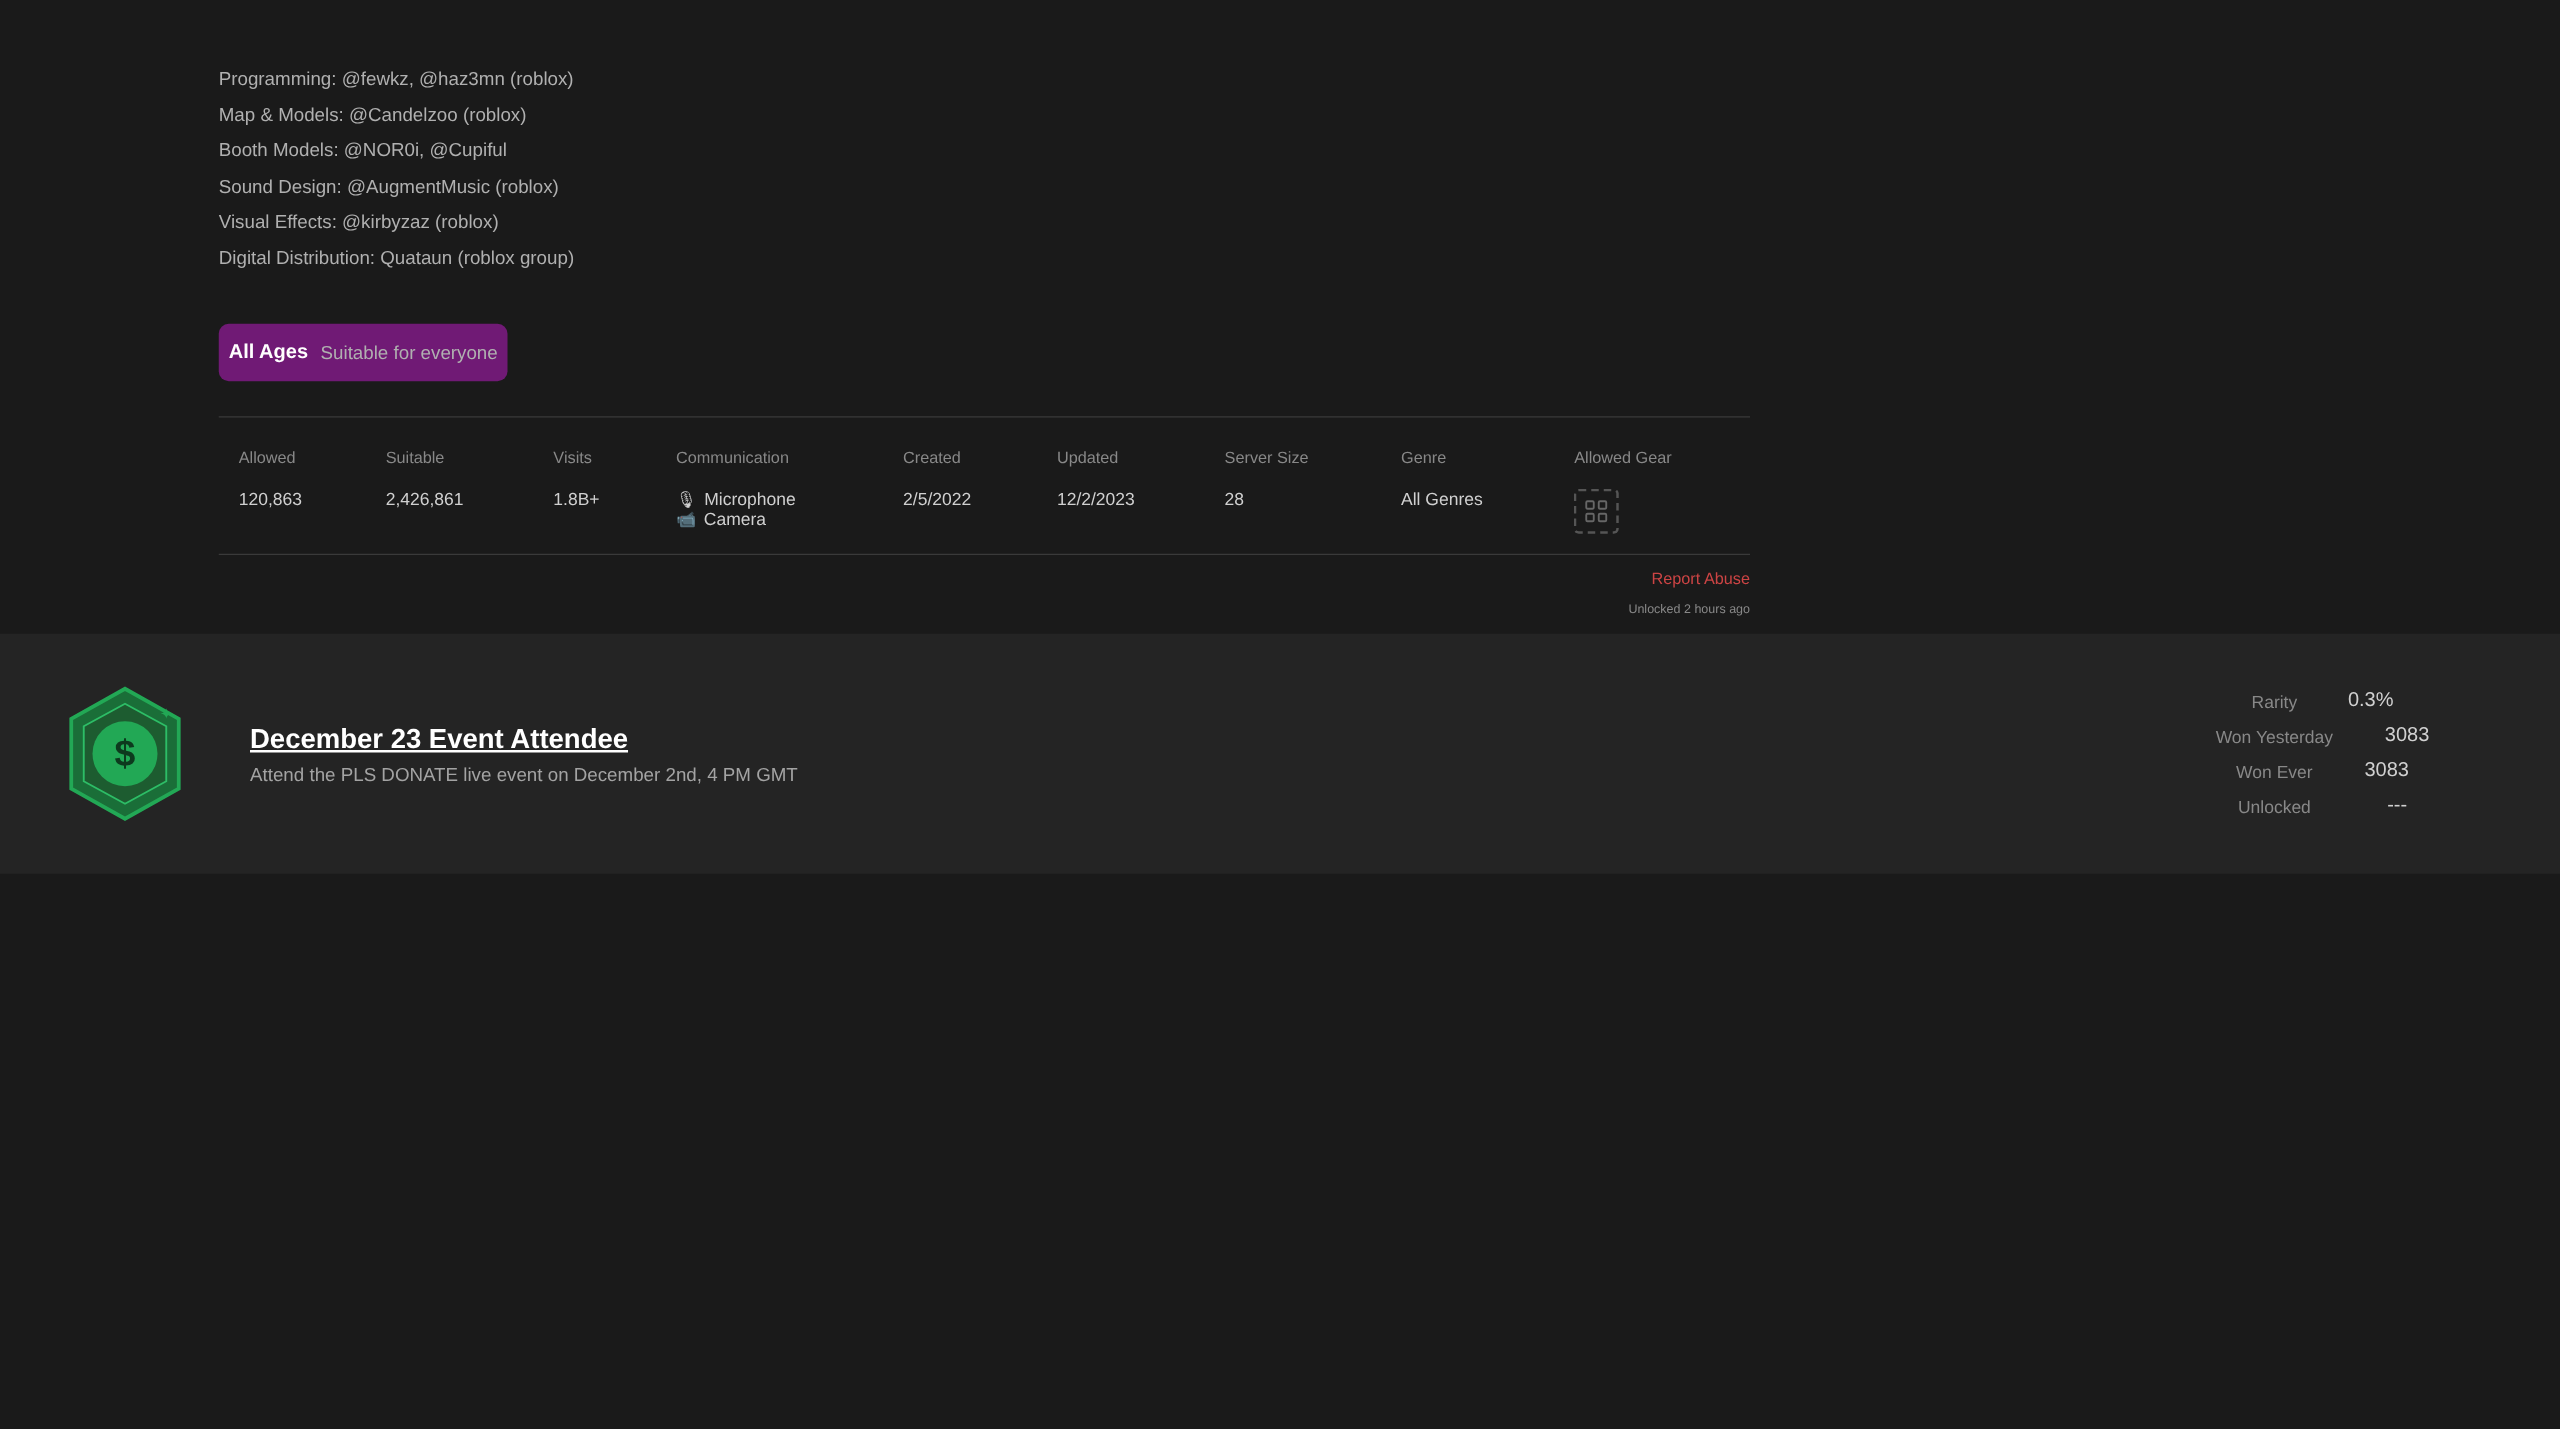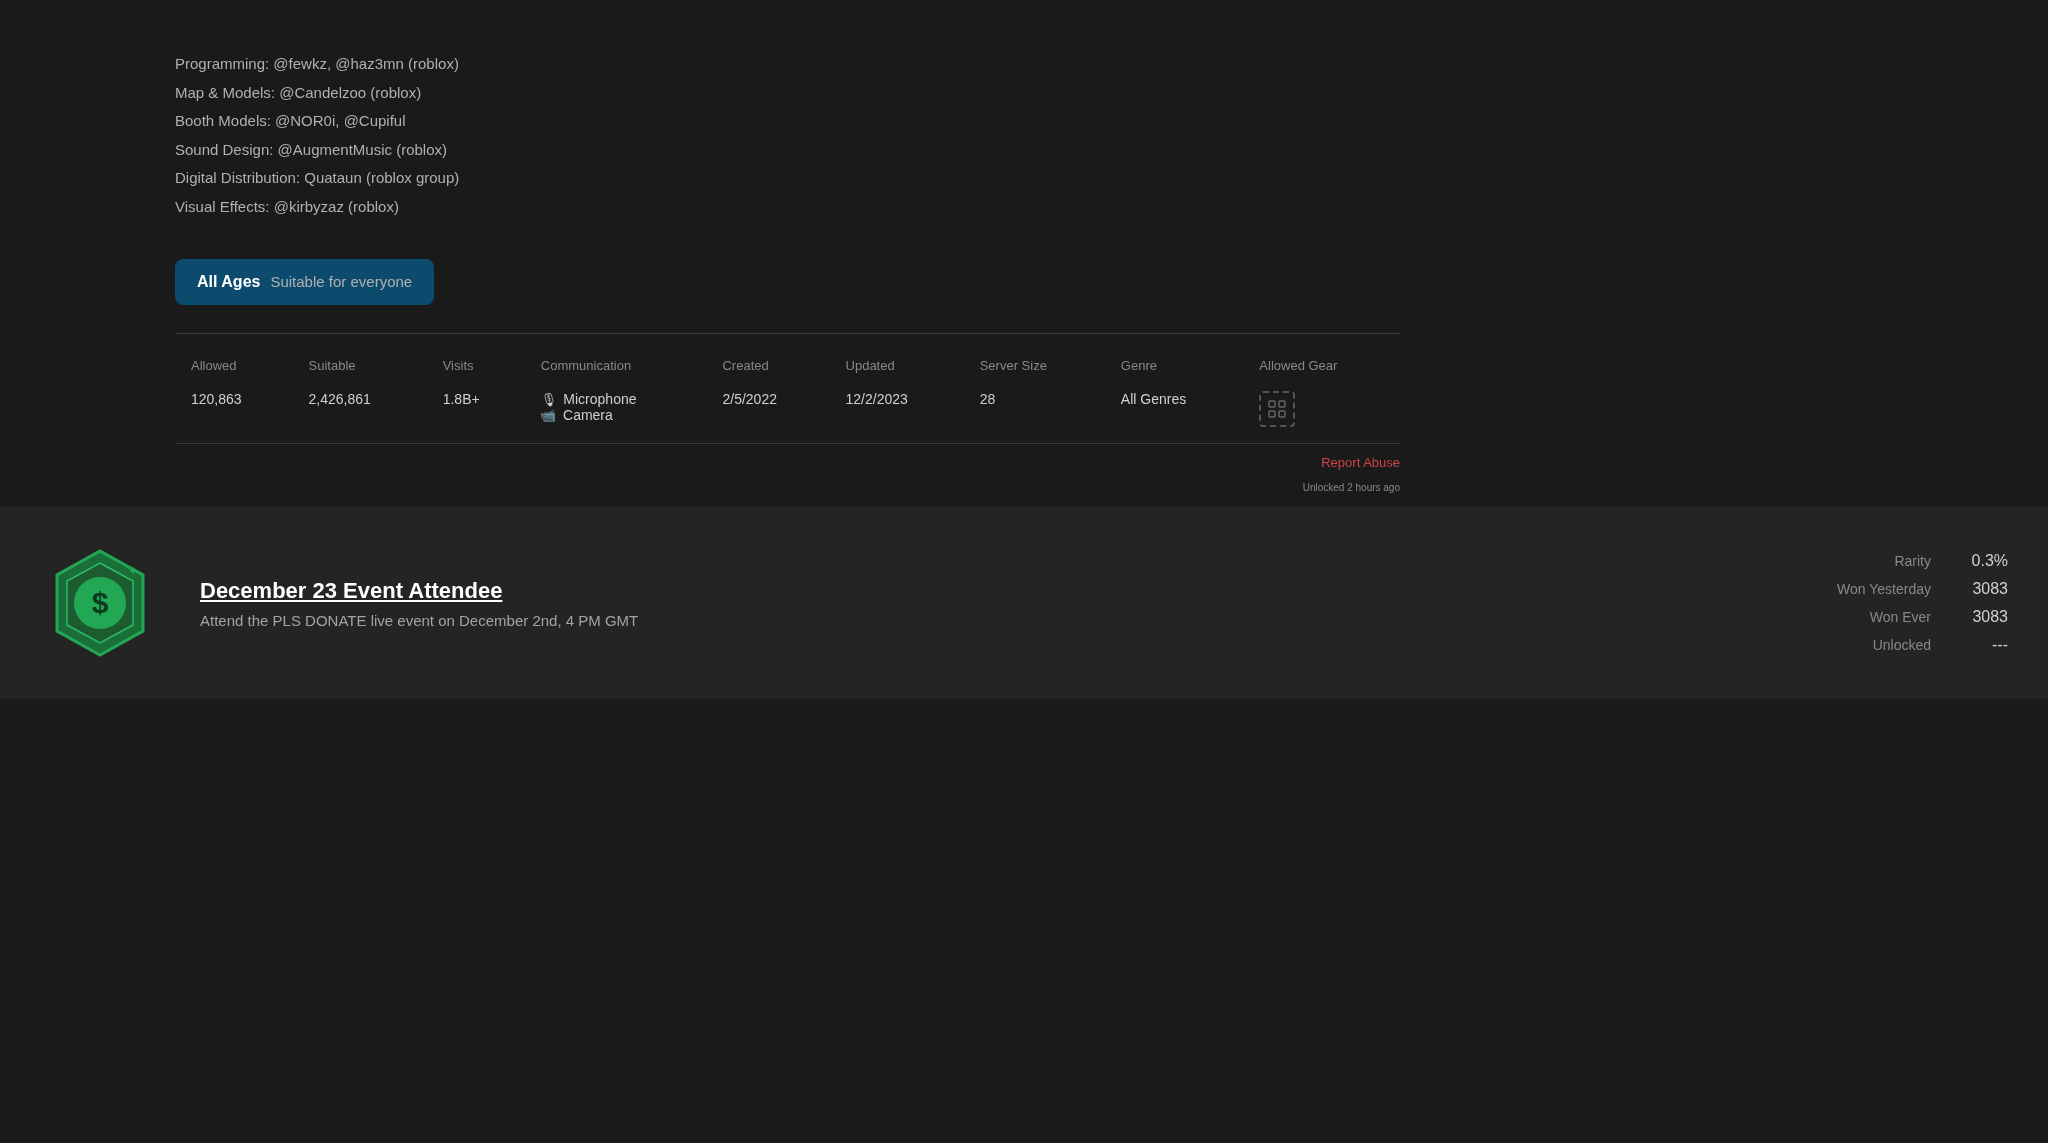--- a/index.html
+++ b/index.html
@@ -28,23 +28,24 @@
     }
 
     .credits-section p {
       color: #b0b0b0;
       font-size: 15px;
       line-height: 1.9;
     }
 
     .age-badge {
       display: inline-flex;
-      background-color: #0c4a6e;
+      align-items: center;
+      background-color: #701a75;
       border-radius: 8px;
-      padding: 14px 22px;
+      padding: 14px 8px;
       margin-top: 18px;
       margin-bottom: 28px;
     }
 
     .age-badge-label {
       font-weight: 700;
       color: #ffffff;
       font-size: 16px;
       margin-right: 10px;
     }
@@ -150,21 +151,21 @@
     .badge-stats {
       text-align: right;
       display: flex;
       flex-direction: column;
       gap: 10px;
       min-width: 300px;
     }
 
     .badge-stat-row {
       display: flex;
-      justify-content: flex-end;
+      justify-content: center;
       align-items: center;
       gap: 17px;
     }
 
     .badge-stat-label {
       color: #888888;
       font-size: 14px;
     }
 
     .badge-stat-value {
@@ -184,22 +185,22 @@
 </head>
 <body>
 
 <div class="page-container">
   
   <div class="credits-section">
     <p>Programming: @fewkz, @haz3mn (roblox)</p>
     <p>Map &amp; Models: @Candelzoo (roblox)</p>
     <p>Booth Models: @NOR0i, @Cupiful</p>
     <p>Sound Design: @AugmentMusic (roblox)</p>
+    <p>Visual Effects: @kirbyzaz (roblox)</p>
     <p>Digital Distribution: Quataun (roblox group)</p>
-    <p>Visual Effects: @kirbyzaz (roblox)</p>
   </div>
 
   
   <div class="age-badge">
     <span class="age-badge-label">All Ages</span>
     <span class="age-badge-desc">Suitable for everyone</span>
   </div>
 
   
   <hr class="stats-divider">

